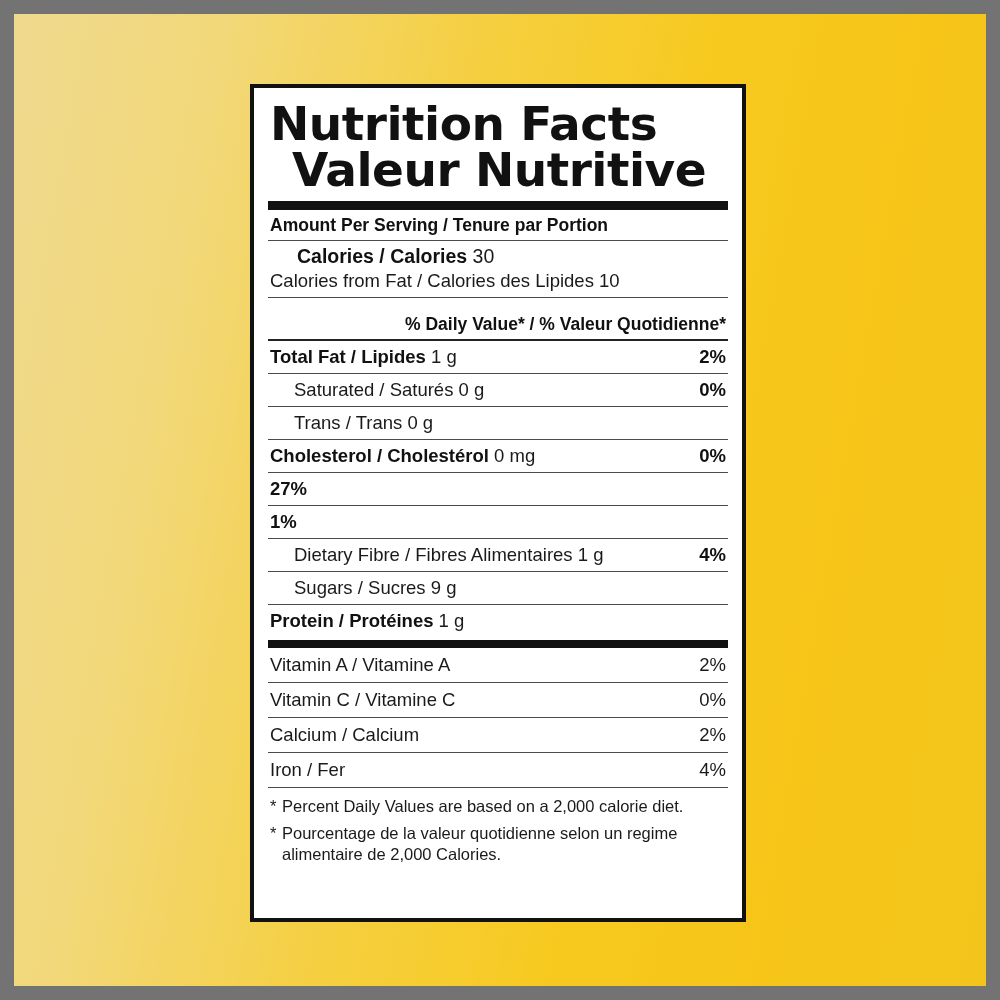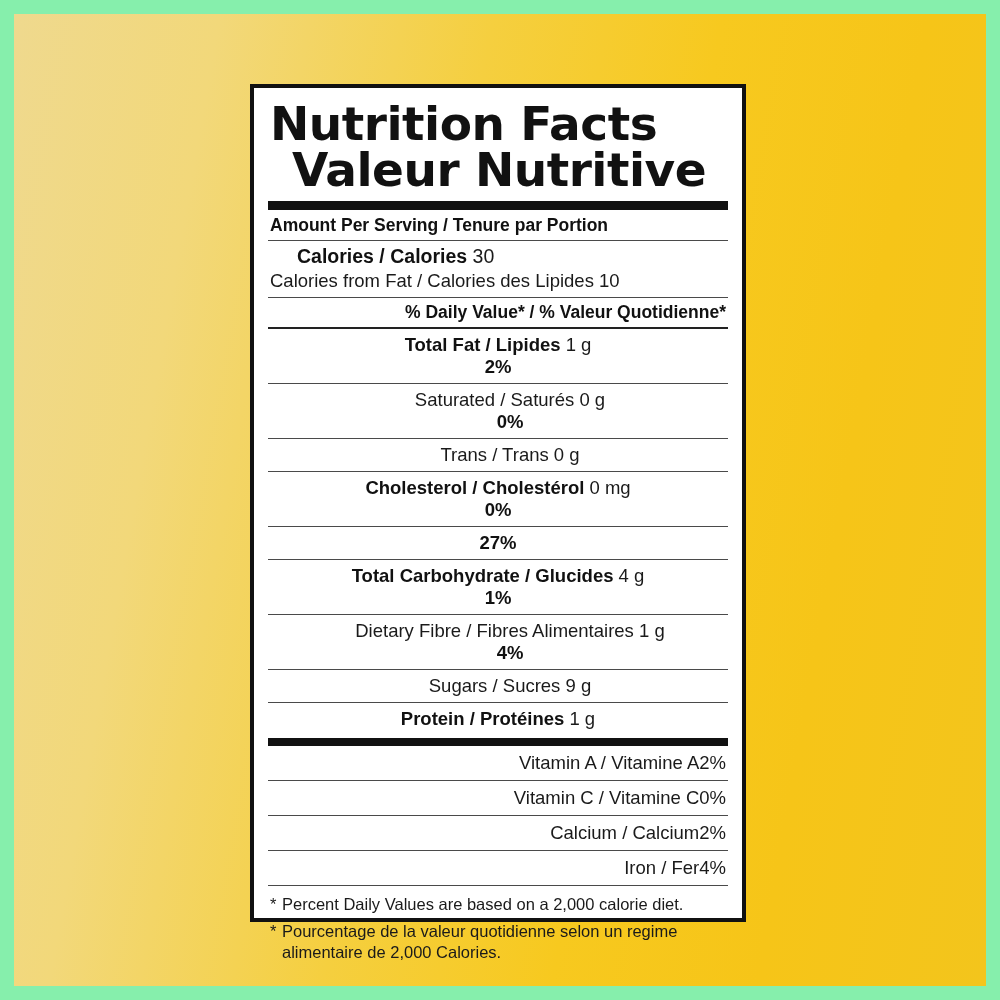--- a/index.html
+++ b/index.html
@@ -10,21 +10,21 @@
     width: 1000px;
     height: 1000px;
     font-family: "Liberation Sans", sans-serif;
     background: #000;
     overflow: hidden;
   }
   .stage {
     position: relative;
     width: 1000px;
     height: 1000px;
-    background: #86efac;
+    background: #737373;
     box-sizing: border-box;
   }
   .backdrop {
     position: absolute;
     left: 14px;
     top: 14px;
     width: 972px;
     height: 972px;
     background: linear-gradient(100deg, #efd98e 0%, #f2d87a 18%, #f5cf3f 42%, #f7c91f 62%, #f6c518 80%, #f3c51c 100%);
   }
@@ -81,27 +81,26 @@
   .rule-med {
     border-top: 2.6px solid #222;
   }
   .rule-thick2 {
     border-top: 8px solid #111;
     margin-top: 3px;
   }
 
   .row {
     display: flex;
-    align-items: center;
+    align-items: flex-start;
     justify-content: space-between;
     padding: 5px 2px 5px 2px;
     font-size: 18.5px;
     color: #1a1a1a;
     white-space: nowrap;
-    flex-direction: column;
   }
   .row .left { display: flex; align-items: baseline; gap: 0; }
   .row b, .row .bold {
     font-weight: bold;
     color: #111;
   }
   .row .val { font-weight: normal; }
   .row .dv { font-weight: bold; font-size: 18.5px; color: #111; }
   .indent { padding-left: 26px; }
 
@@ -128,25 +127,26 @@
     white-space: nowrap;
     margin-top: 2px;
   }
   .dv-header {
     text-align: right;
     font-size: 17.5px;
     font-weight: bold;
     color: #111;
     padding: 4px 2px 4px 0;
     white-space: nowrap;
+    margin-top: 12px;
   }
 
   .vit-row {
     display: flex;
-    justify-content: flex-end;
+    justify-content: space-between;
     align-items: baseline;
     padding: 6px 2px 6px 2px;
     font-size: 18.5px;
     color: #1a1a1a;
     white-space: nowrap;
   }
   .vit-row .dvp { font-size: 18.5px; color: #1a1a1a; }
 
   .footnotes {
     margin-top: 8px;
@@ -228,23 +228,20 @@
         <span class="dv">0%</span>
       </div>
       <div class="rule-thin"></div>
 
       <div class="row">
         <span class="dv">27%</span>
       </div>
       <div class="rule-thin"></div>
 
       <div class="row">
-        <span class="left">
-          <b>Total Carbohydrate / Glucides</b>&nbsp;<span class="val">4 g</span>
-        </span>
         <span class="dv">1%</span>
       </div>
       <div class="rule-thin"></div>
 
       <div class="row indent">
         <span class="left">
           <span>Dietary Fibre / Fibres Alimentaires</span>&nbsp;<span class="val">1 g</span>
         </span>
         <span class="dv">4%</span>
       </div>

